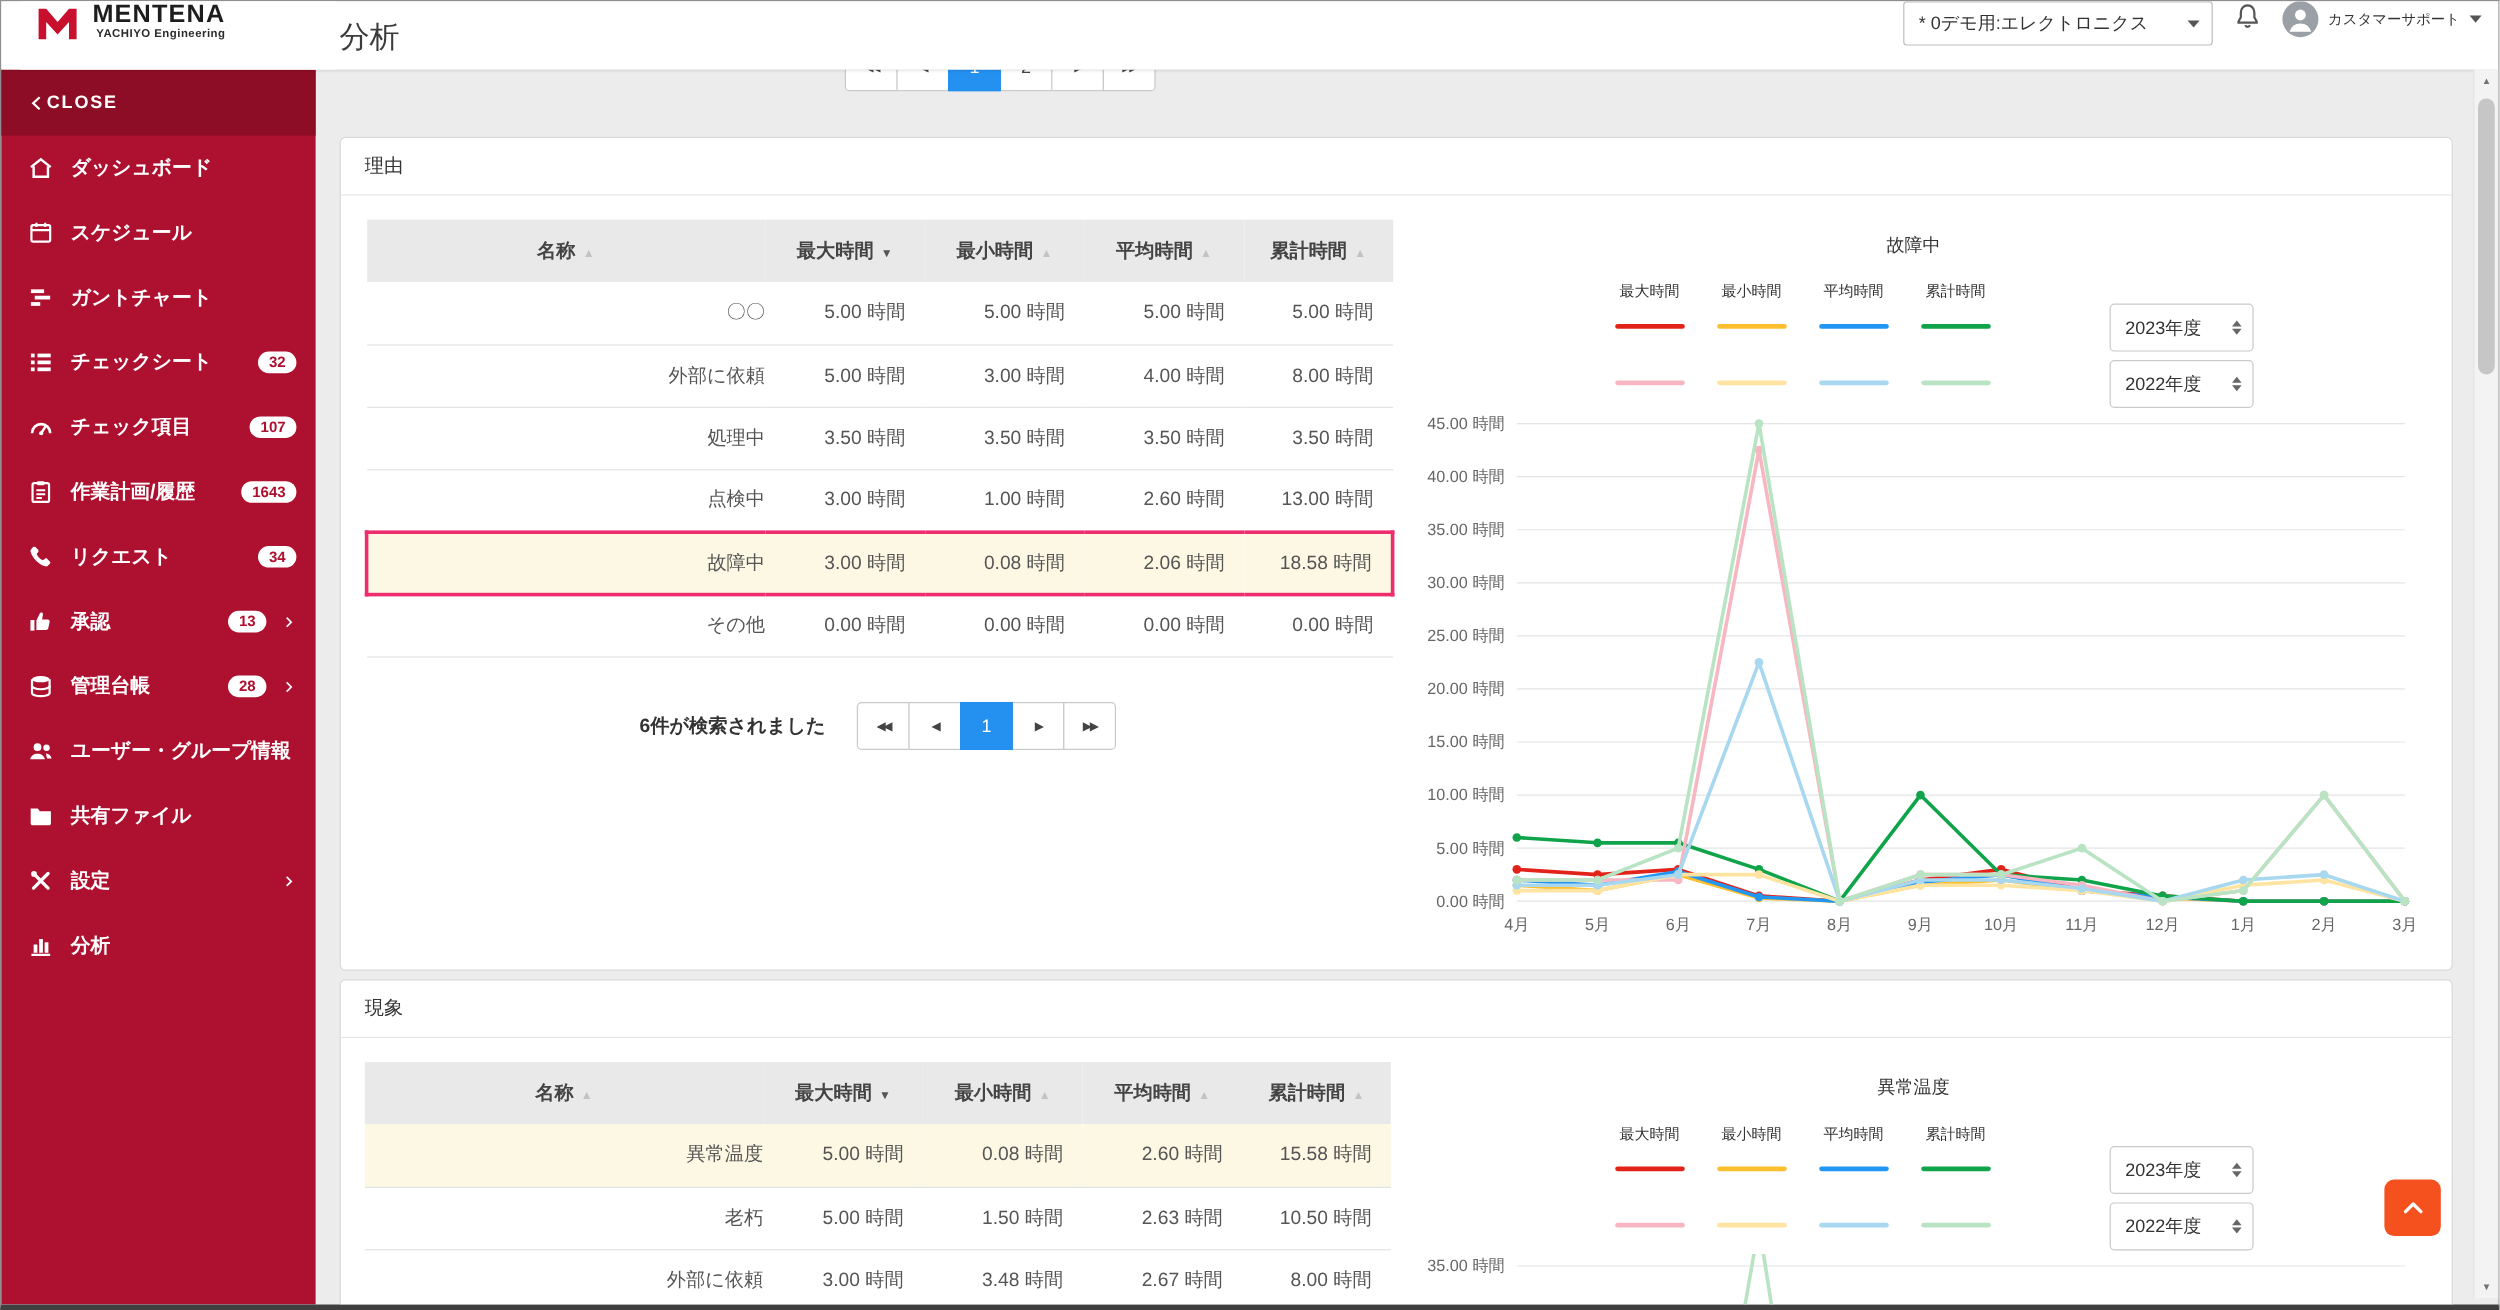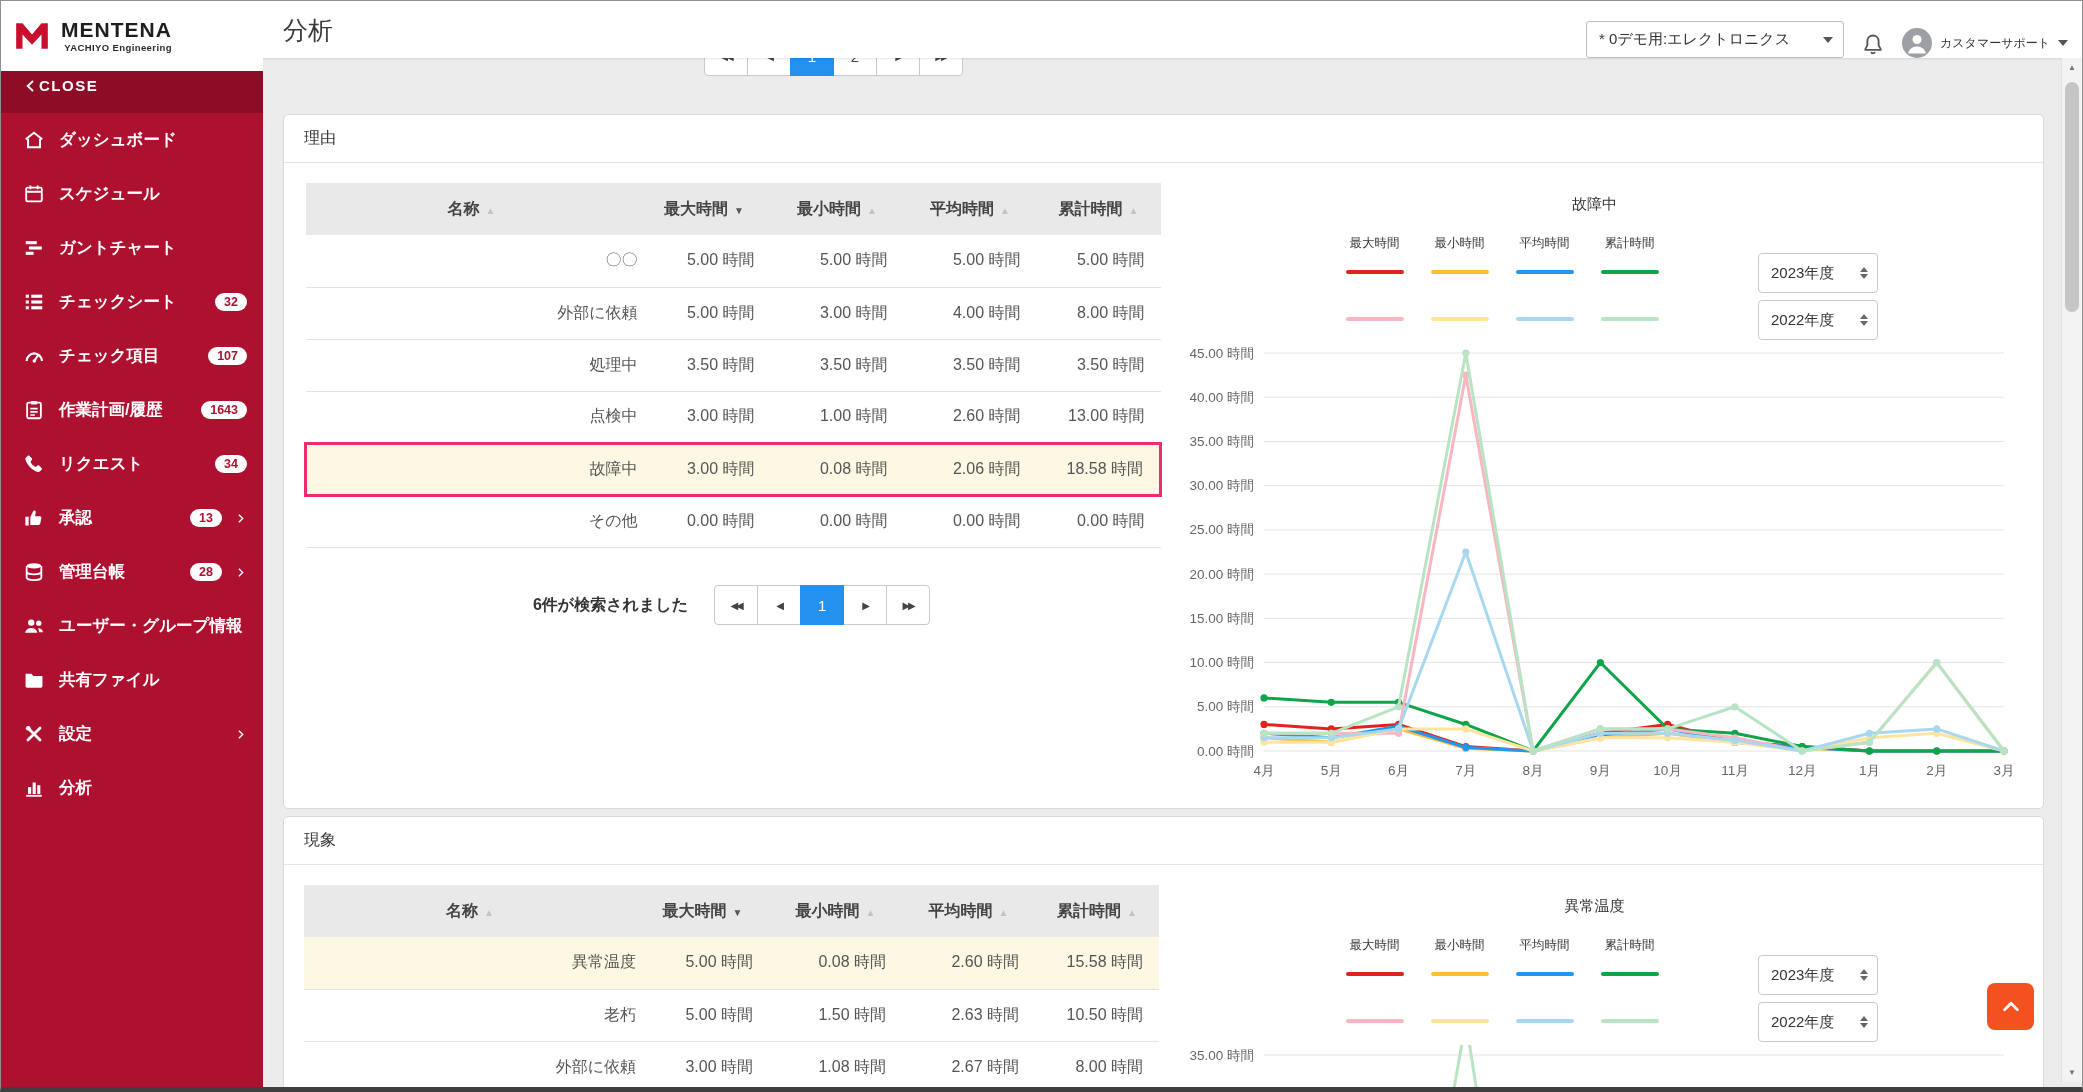--- a/index.html
+++ b/index.html
@@ -2,26 +2,26 @@
 <html><head>
 <meta charset="utf-8">
 <style>
   *{box-sizing:border-box;margin:0;padding:0}
   html,body{width:2083px;height:1092px}
   body{font-family:"Liberation Sans","DejaVu Sans",sans-serif;background:#fff;position:relative;overflow:hidden}
   .window{position:absolute;inset:0;border:1px solid #8f8f8f;border-bottom:5px solid #3f3f3f;background:#ececec;overflow:hidden}
 
   
   .header{position:absolute;left:0;top:0;right:0;height:57px;background:#fff;z-index:30;box-shadow:0 1px 2px rgba(0,0,0,.10)}
-  .logo-box{position:absolute;left:0;top:0;width:262px;height:70px;display:flex;align-items:center;gap:10px;padding-left:12px;background:#fff;cursor:pointer}
+  .logo-box{position:absolute;left:16px;top:0;width:262px;height:57px;display:flex;gap:10px;padding-left:12px;background:#fff;cursor:pointer}
   .logo-mark{width:38px;height:38px;flex:none}
   .logo-name{font-size:21px;font-weight:bold;color:#1d1d1d;letter-spacing:1px;line-height:1.05}
   .logo-sub{font-size:9.5px;font-weight:bold;color:#2b2b2b;letter-spacing:.4px;text-align:right}
   .page-title{position:absolute;left:282px;top:13px;font-size:25px;color:#3a3a3a}
-  .header-right{position:absolute;right:14px;top:0;height:57px;display:flex;align-items:flex-end;gap:16px}
+  .header-right{position:absolute;right:14px;top:0;height:57px;display:flex;align-items:flex-start;gap:16px}
   .tenant-select{width:258px;height:37px;border:1px solid #bdbdbd;border-radius:3px;background:#fff;display:flex;align-items:center;justify-content:space-between;padding:0 10px 0 12px;font-size:15px;color:#333;cursor:pointer}
   .caret-down{width:0;height:0;border-left:5px solid transparent;border-right:5px solid transparent;border-top:6px solid #555}
   .bell{width:26px;height:26px;cursor:pointer;display:flex}
   .bell svg{width:26px;height:26px}
   .user-menu{display:flex;align-items:center;gap:8px;cursor:pointer}
   .avatar{width:30px;height:30px;border-radius:50%;background:#9aa0a6;overflow:hidden;display:flex}
   .avatar svg{width:30px;height:30px}
   .user-name{font-size:12px;color:#333}
 
   
@@ -613,21 +613,21 @@
             <tr>
               <td class="c-name">老朽</td>
               <td class="c-num">5.00 時間</td>
               <td class="c-num">1.50 時間</td>
               <td class="c-num">2.63 時間</td>
               <td class="c-num">10.50 時間</td>
             </tr>
             <tr>
               <td class="c-name">外部に依頼</td>
               <td class="c-num">3.00 時間</td>
-              <td class="c-num">1.08 時間</td>
+              <td class="c-num">3.48 時間</td>
               <td class="c-num">2.67 時間</td>
               <td class="c-num">8.00 時間</td>
             </tr>
           </tbody>
         </table>
       <div class="chart-box" id="chart-1">
           <div class="chart-title">異常温度</div>
           <div class="lg-row lg-labels">
             <span class="lg-cell lg-lab">最大時間</span>
             <span class="lg-cell lg-lab">最小時間</span>

